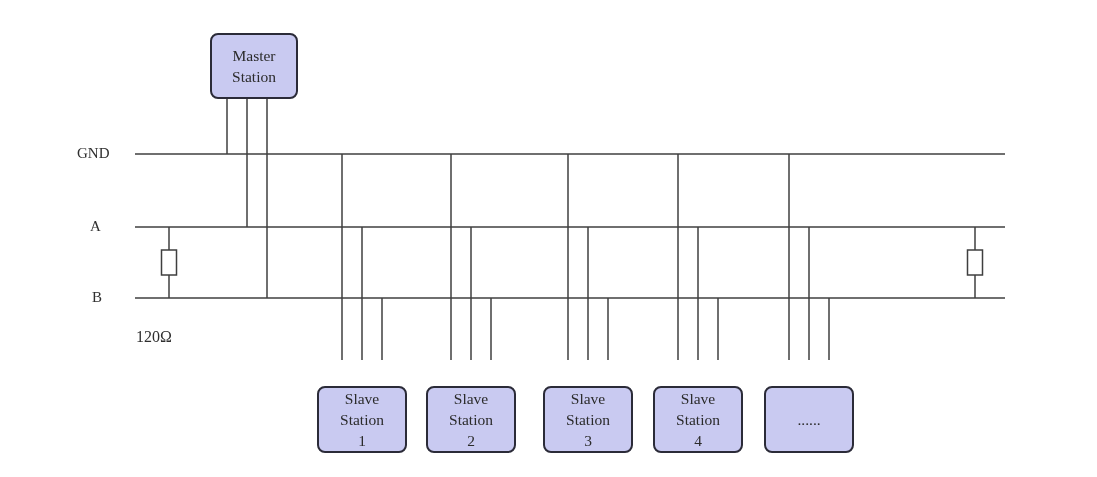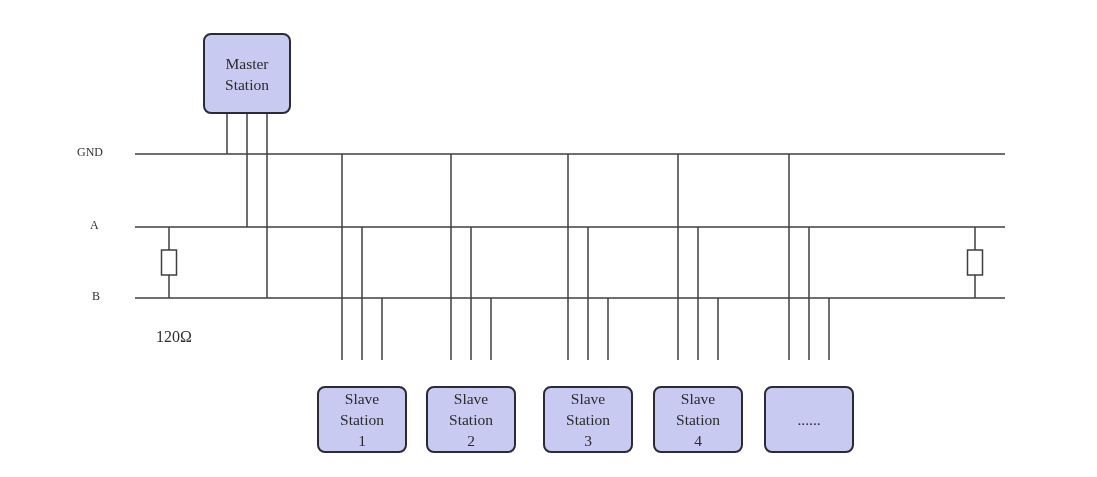--- a/index.html
+++ b/index.html
@@ -15,48 +15,48 @@
     overflow: hidden;
     font-family: "Liberation Serif", serif;
   }
   #wires {
     position: absolute;
     left: 0;
     top: 0;
   }
   .bus-label {
     position: absolute;
-    font-size: 12px;
+    font-size: 15px;
     color: #2f2f2f;
     white-space: nowrap;
   }
   #label-gnd { left: 77px;  top: 145px; }
   #label-a   { left: 90px;  top: 218px; }
   #label-b   { left: 92px;  top: 289px; }
-  #res-label { left: 156px; top: 328px; font-size: 16px; }
+  #res-label { left: 136px; top: 328px; font-size: 16px; }
   .box {
     position: absolute;
     background: #c9caf1;
     border: 2px solid #2b2b38;
     border-radius: 8px;
     box-sizing: border-box;
     display: flex;
     flex-direction: column;
     align-items: center;
     justify-content: center;
     color: #2b2b2b;
     font-size: 15.5px;
     line-height: 21px;
     text-align: center;
   }
   #master-box {
-    left: 203px;
+    left: 210px;
     top: 33px;
     width: 88px;
-    height: 81px;
+    height: 66px;
   }
   .station-box {
     top: 360px;
     width: 90px;
     height: 67px;
     margin-top: 26px;
   }
   .box-line {
     white-space: nowrap;
   }

